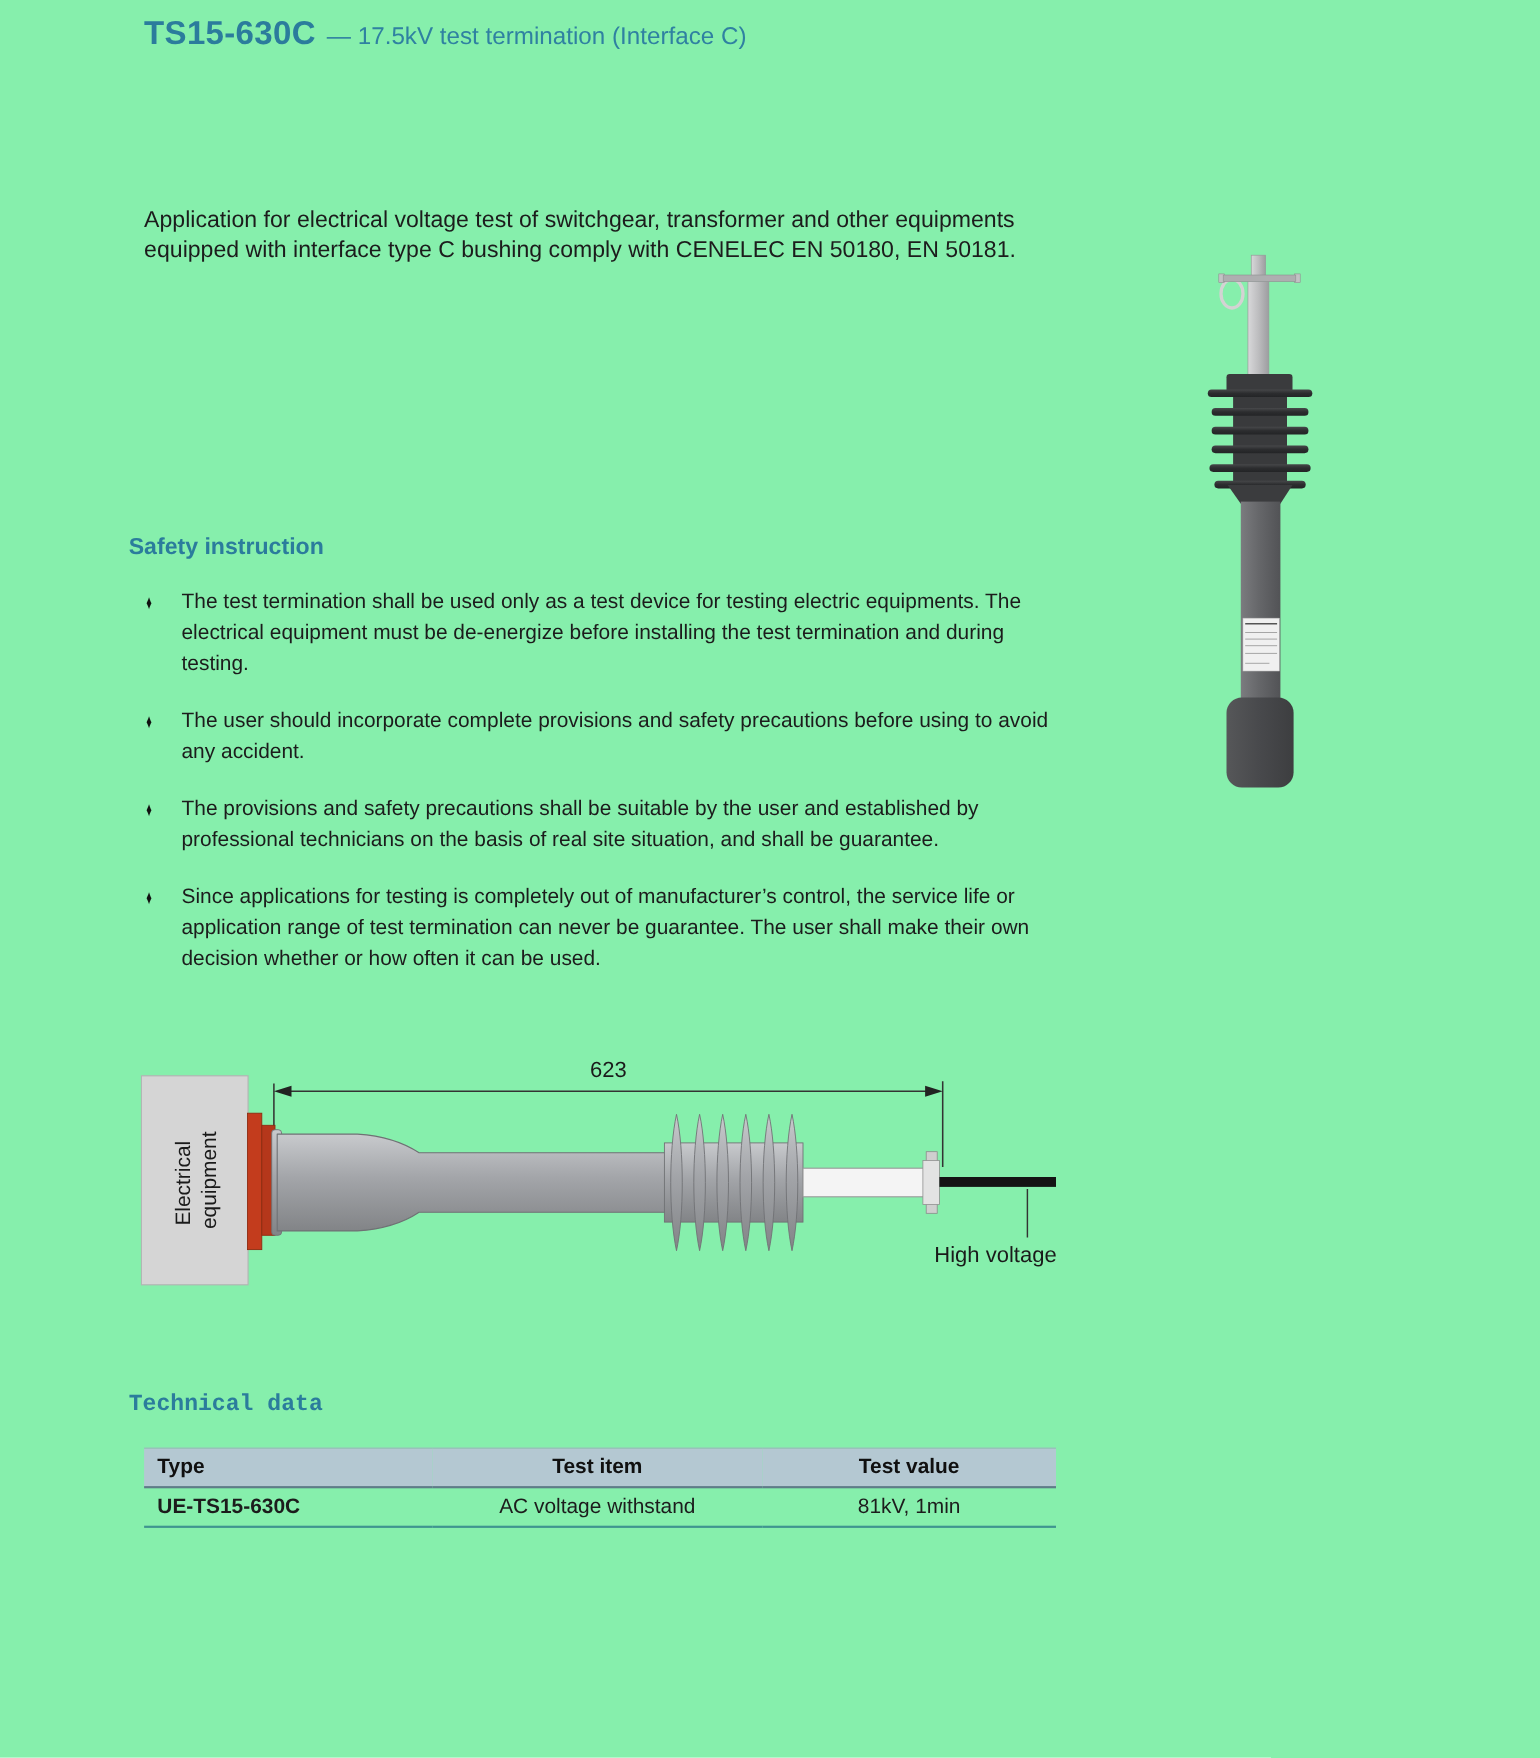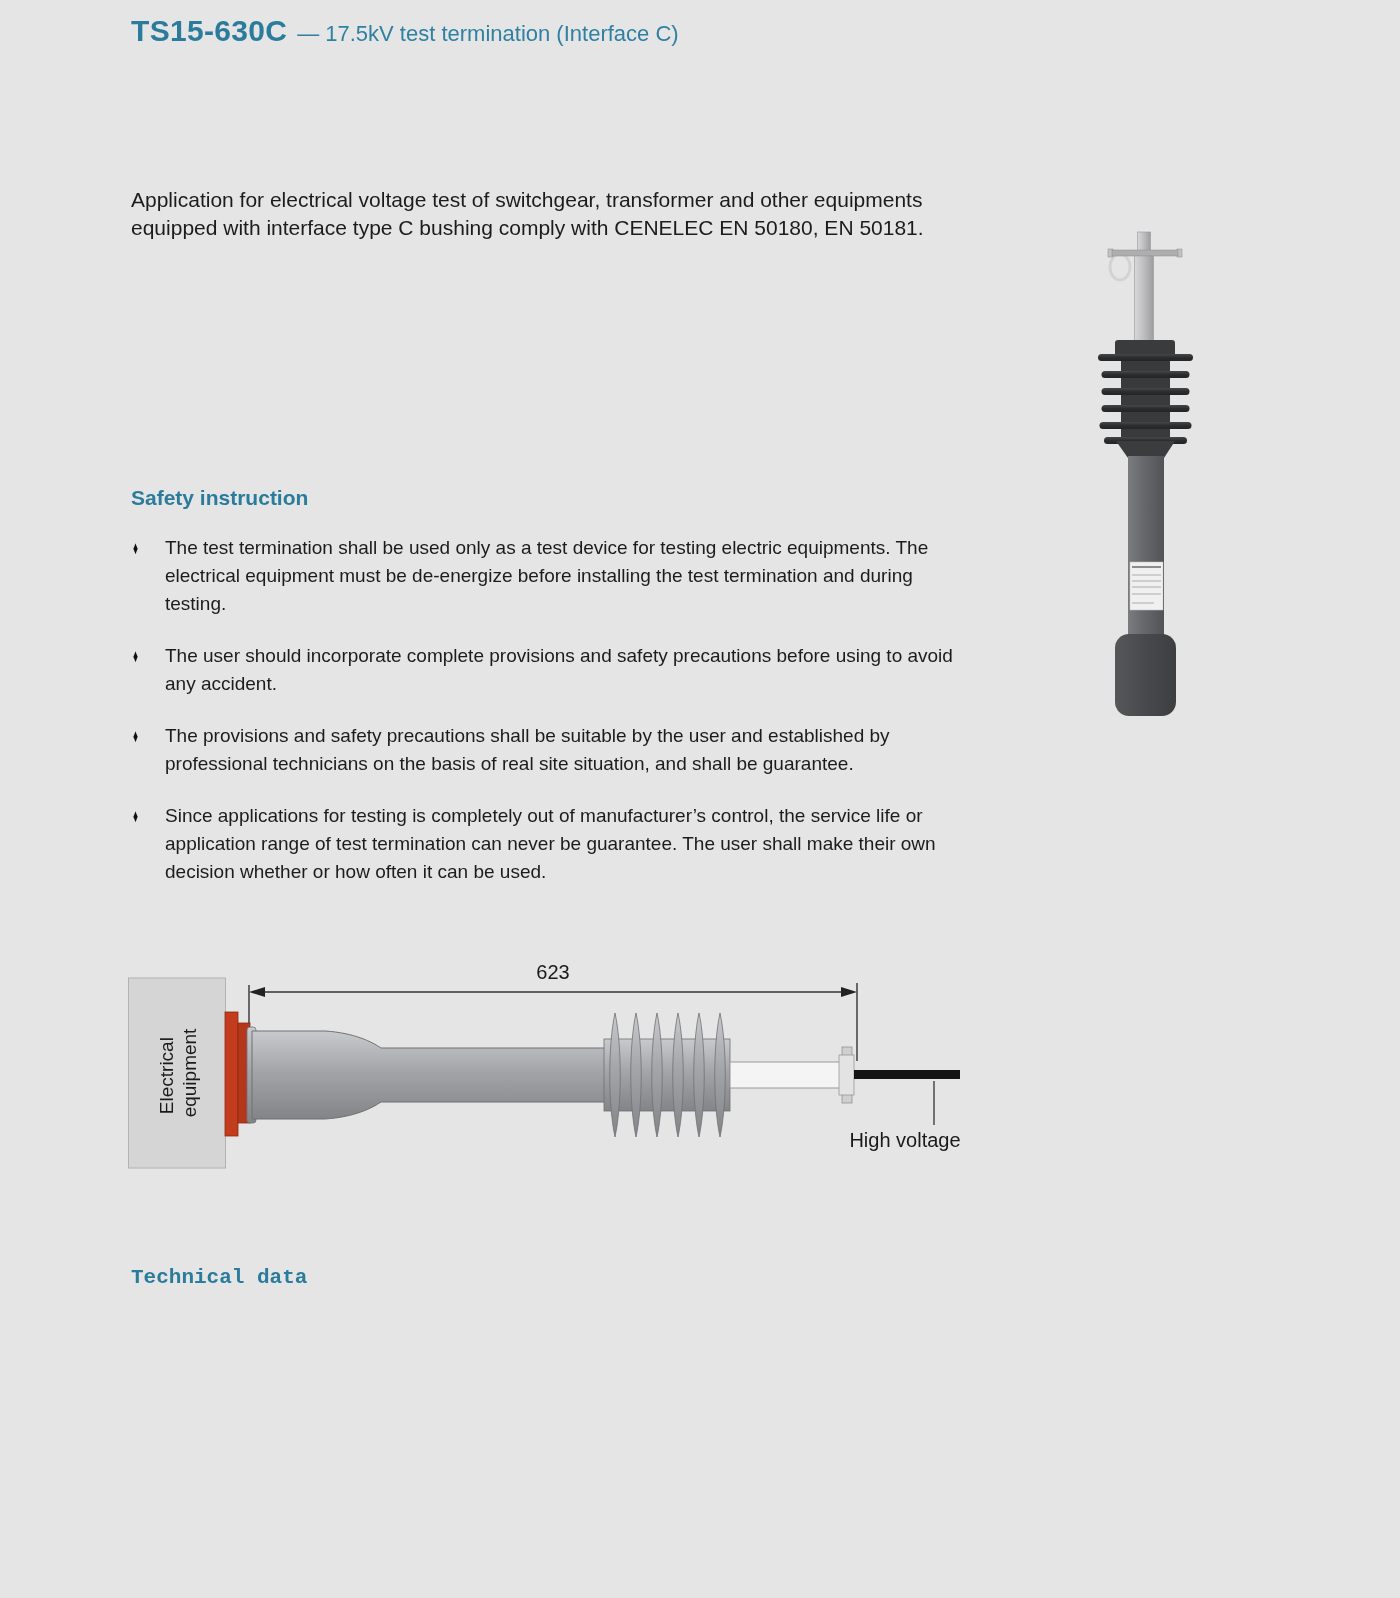--- a/index.html
+++ b/index.html
@@ -1,26 +1,26 @@
 <!DOCTYPE html>
 <html><head>
 <meta charset="utf-8">
 <style>
   html,body { margin:0; padding:0; background:#ffffff; }
   body { width:1400px; height:1598px; font-family:"Liberation Sans", sans-serif; color:#1c1c1c; }
-  .page { position:relative; width:1400px; height:1598px; overflow:hidden; background:#e5e5e5; }
+  .page { position:relative; width:1400px; height:1598px; overflow:hidden; background:#86efac; }
 
   .title-row { position:absolute; left:131px; top:14px; display:flex; align-items:baseline; gap:10px; white-space:nowrap; }
   .title { font-size:30px; font-weight:bold; color:#2b7c9c; letter-spacing:.3px; }
   .subtitle { font-size:22px; color:#2f81a1; }
 
   .intro { position:absolute; left:131px; top:186px; width:852px; font-size:21px; line-height:28px; }
   .intro p { margin:0 0 30px 0; }
 
-  .section-heading { position:absolute; left:131px; font-size:21px; font-weight:bold; color:#2b7c9c; }
+  .section-heading { position:absolute; left:117px; font-size:21px; font-weight:bold; color:#2b7c9c; }
   #safety-heading { top:486px; }
   #technical-heading { top:1266px;font-family:Liberation Mono, monospace; }
 
   .bullets { position:absolute; left:133px; top:534px; width:840px; font-size:19px; line-height:28px; }
   .bullet { display:flex; margin-bottom:24px; }
   .bullet .marker { flex:0 0 32px; display:inline-block; transform:scaleX(.55); transform-origin:left center; font-size:18px; color:#111; }
   .bullet .txt { flex:1; }
 
   .photo-wrap { position:absolute; left:1050px; top:210px; width:230px; height:510px; }
   .diagram-wrap { position:absolute; left:128px; top:935px; width:850px; height:250px; }
@@ -178,14 +178,32 @@
       <rect x="714" y="159" width="10" height="9" fill="#cfcfcf" stroke="#888" stroke-width="0.7"></rect>
       <rect x="711" y="120" width="15" height="40" fill="#e3e3e3" stroke="#8d8d8d" stroke-width="0.7"></rect>
 
       <rect x="726" y="135" width="106" height="9" fill="#141414"></rect>
       <line x1="806" y1="146" x2="806" y2="190" stroke="#333" stroke-width="1.3"></line>
       <text x="777" y="212" text-anchor="middle" font-size="20" fill="#1a1a1a">High voltage</text>
     </svg>
   </div>
 
   <div id="technical-heading" class="section-heading">Technical data</div>
+  <div class="table-wrap">
+    <table class="tech">
+      <thead>
+        <tr>
+          <th class="c1">Type</th>
+          <th class="c2">Test item</th>
+          <th class="c3">Test value</th>
+        </tr>
+      </thead>
+      <tbody>
+        <tr>
+          <td class="c1">UE-TS15-630C</td>
+          <td class="c2">AC voltage withstand</td>
+          <td class="c3">81kV, 1min</td>
+        </tr>
+      </tbody>
+    </table>
+  </div>
 
 </div>
 
 </body></html>

